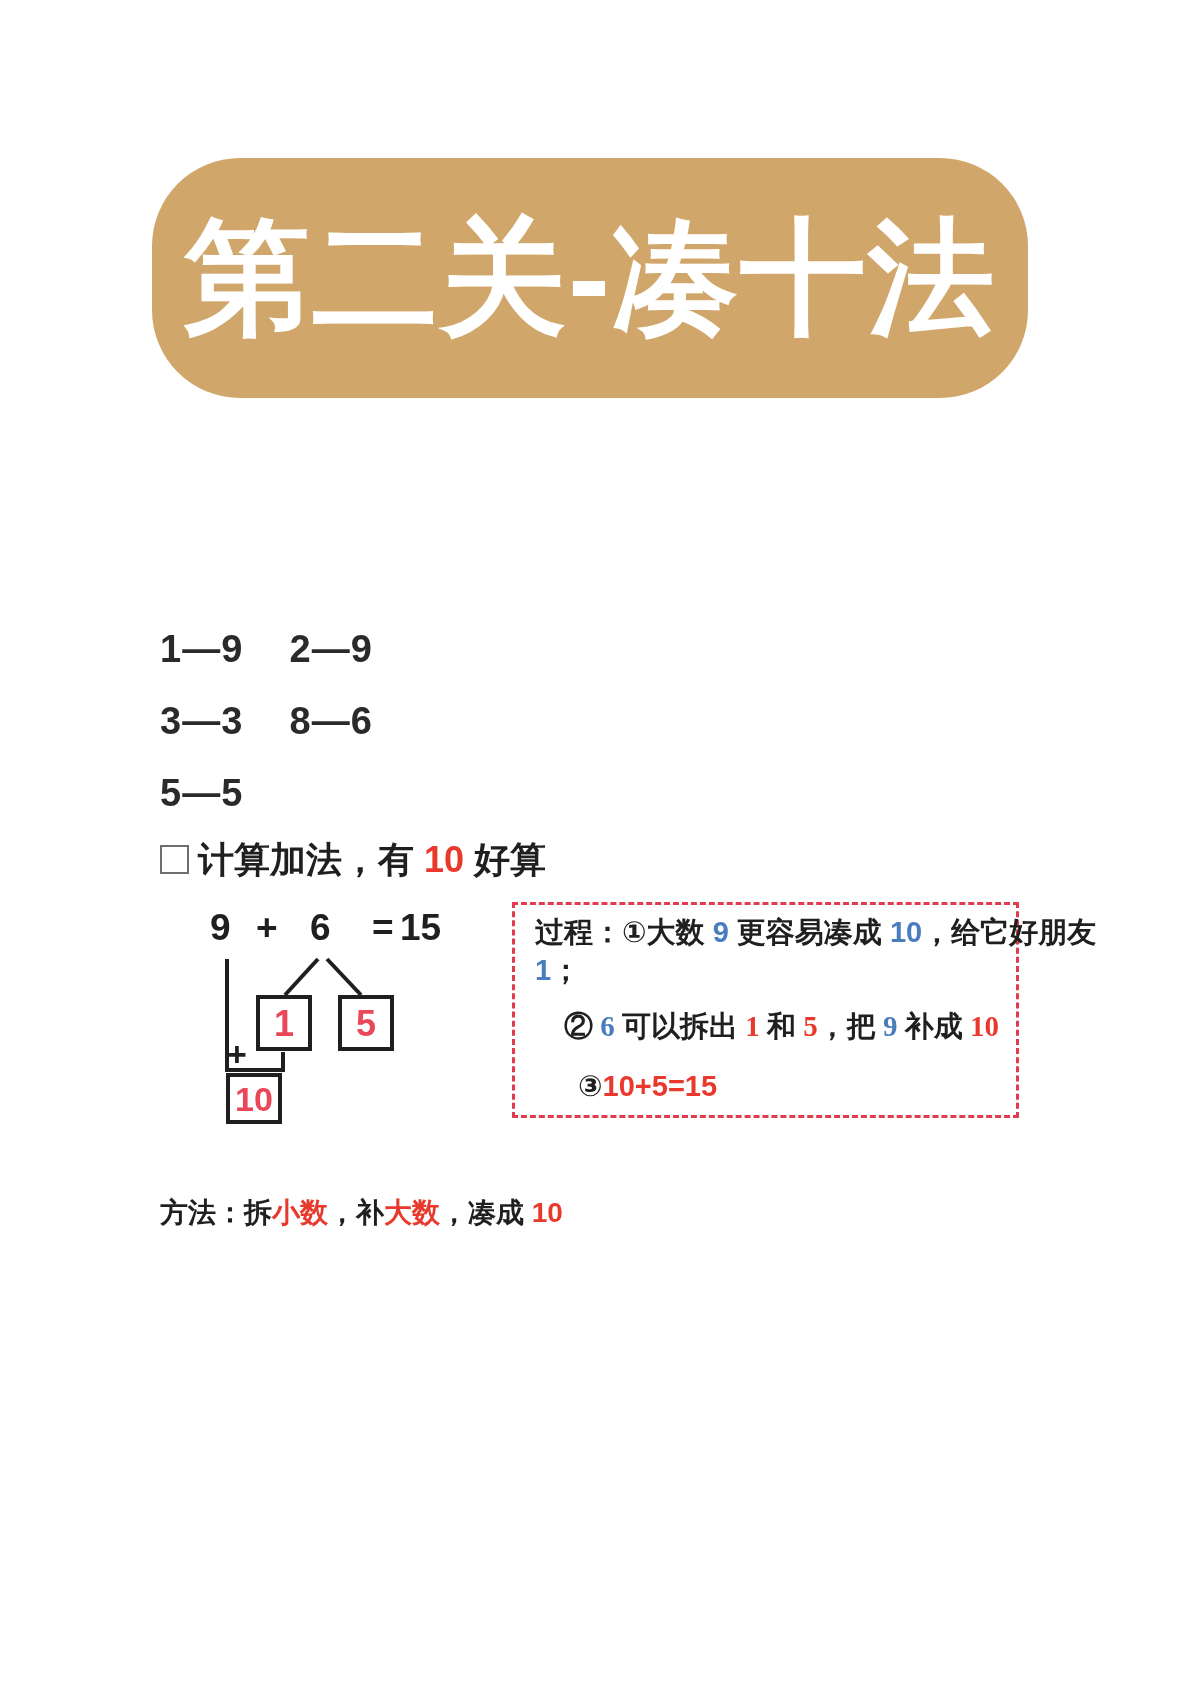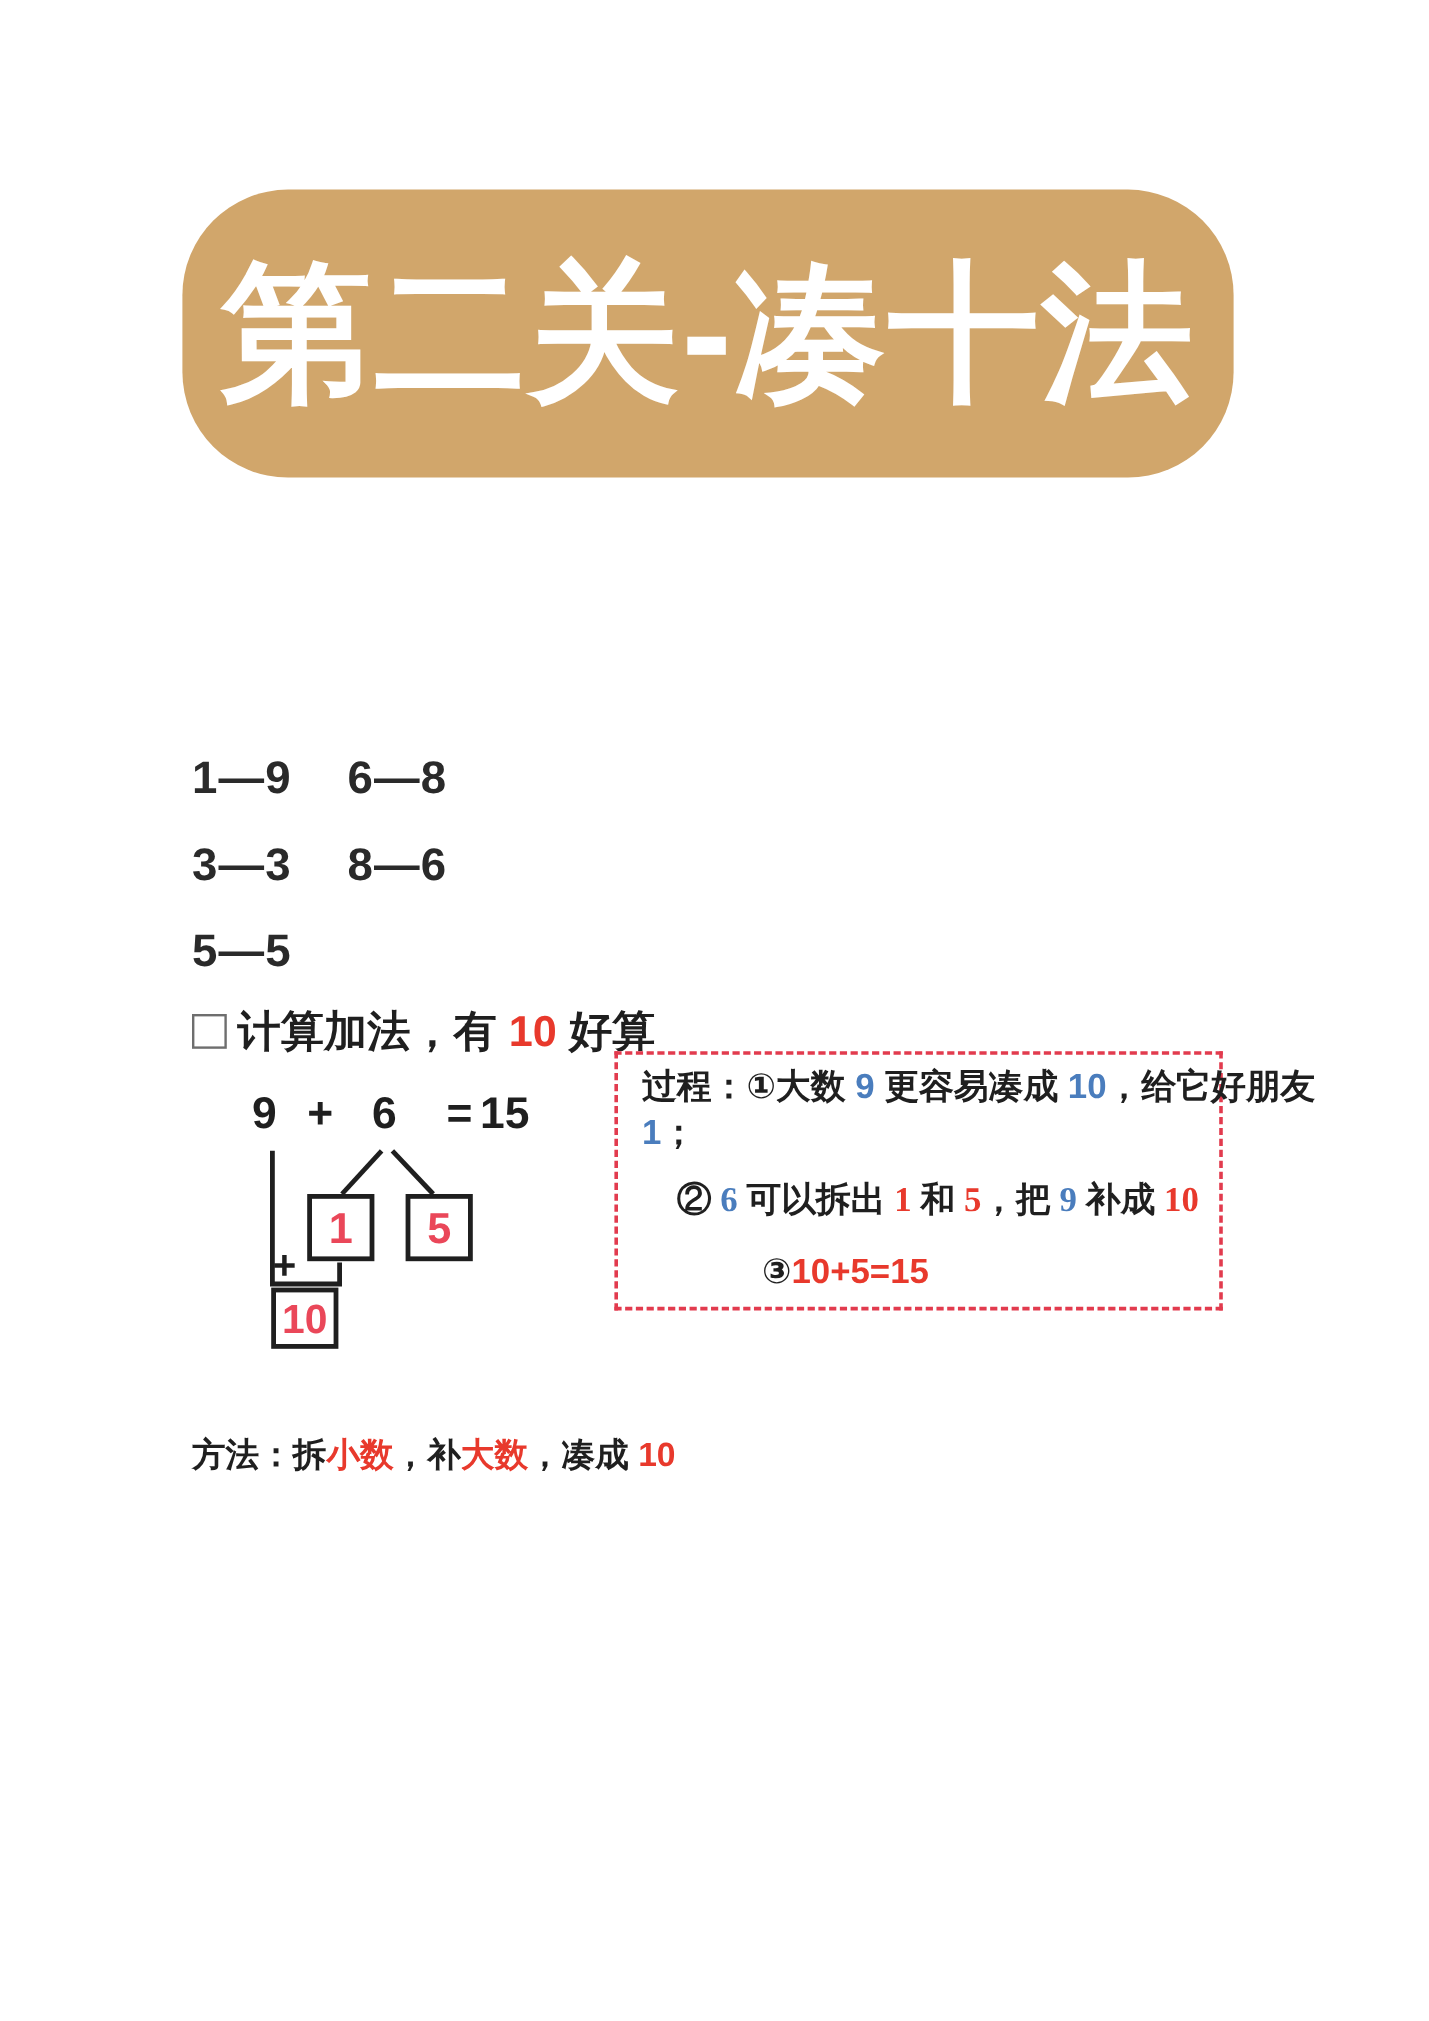--- a/index.html
+++ b/index.html
@@ -28,45 +28,45 @@
   .chk {
     display:inline-block; width:25px; height:25px; border:2px solid #6e6e6e;
     margin-right:9px; transform:translateY(2px); background:#fff;
   }
   .method    { top:1192px; font-size:28px; font-weight:700; line-height:42px; }
   
   .diagram { position:absolute; left:190px; top:902px; }
   .diagram text { font-family:"Liberation Sans","DejaVu Sans",sans-serif; }
   
   .process-box {
-    position:absolute; left:512px; top:876px; width:507px; height:216px;
+    position:absolute; left:512px; top:902px; width:507px; height:216px;
     box-sizing:border-box; border:3px dashed #e23b4e;
     padding:8px 8px 0 20px; background:#ffffff;
   }
   .process-box p {
     margin:0; font-size:29px; font-weight:700; color:#1f1f1f;
     line-height:38px; white-space:nowrap;
   }
   .process-box .p1b { line-height:38px; }
   .process-box .p2  { margin-top:18px; margin-left:29px;font-family:Liberation Serif, serif; }
-  .process-box .p3  { margin-top:22px; margin-left:100px; }
+  .process-box .p3  { margin-top:22px; margin-left:43px; }
 </style>
 </head>
 <body>
 
 <div class="page">
 
   <div class="banner" id="banner" style="background: rgb(209, 166, 107);">
     <span class="banner-title" style="color: rgb(255, 255, 255);">第二关-凑十法</span>
   </div>
 
 
   <div class="row pairs pairs-1">
     <span class="col1">1—9</span>
-    <span>6—8</span>
+    <span>2—9</span>
   </div>
   <div class="row pairs pairs-2">
     <span class="col1">3—3</span>
     <span>8—6</span>
   </div>
   <div class="row pairs pairs-3">
     <span class="col1">5—5</span>
   </div>
 
   <div class="row addition">

